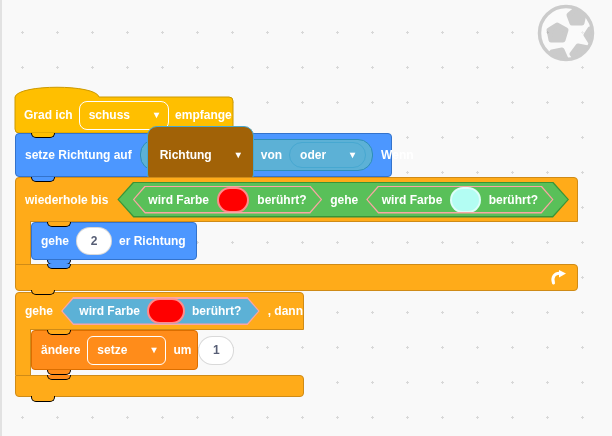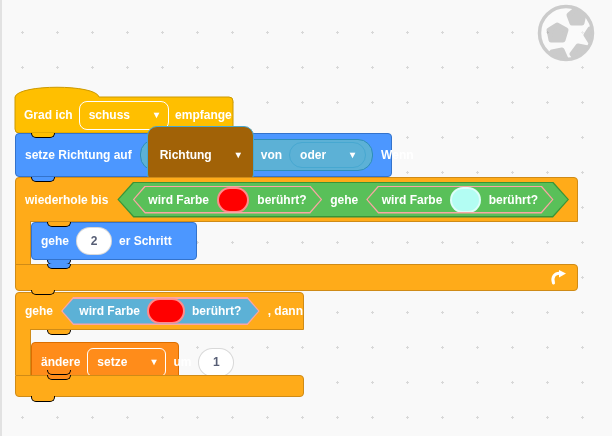--- a/index.html
+++ b/index.html
@@ -118,21 +118,21 @@
   </span>
 </div>
 
 <div class="abs notch motion" style="left:31px;top:177px;"></div>
 
 <div class="abs" style="left:15px;top:221px;width:16px;height:44px;background:#FFAB19;border-left:1px solid #CF8B17;border-right:1px solid #CF8B17;"></div>
 
 <div class="abs blk motion row" style="left:31px;top:222px;width:166px;height:38px;padding-left:9px;gap:7px;">
   <span>gehe</span>
   <span class="oval-input">2</span>
-  <span>er Schritt</span>
+  <span>er Richtung</span>
 </div>
 
 <div class="abs notch control" style="left:47px;top:222px;"></div>
 <div class="abs notch motion" style="left:47px;top:260px;"></div>
 
 <div class="abs blk control row" style="left:15px;top:264px;width:563px;height:27px;border-radius:0 4px 4px 4px;justify-content:flex-end;padding-right:10px;">
   <svg width="17" height="15" viewBox="0 0 17 15">
     <path d="M3.5,13 C1.5,7 5,2.8 10,3.2" stroke="#fff" stroke-width="3" fill="none" stroke-linecap="round"></path>
     <polygon points="9,0 16,3.5 9,7.5" fill="#fff"></polygon>
   </svg>
@@ -148,21 +148,21 @@
       <span>wird Farbe</span>
       <span class="swatch" style="background: rgb(255, 0, 0);"></span>
       <span>berührt?</span>
     </span>
   </span>
   <span>, dann</span>
 </div>
 
 <div class="abs" style="left:15px;top:329px;width:16px;height:46px;background:#FFAB19;border-left:1px solid #CF8B17;border-right:1px solid #CF8B17;"></div>
 
-<div class="abs blk variables row" style="left:31px;top:330px;width:148px;height:40px;padding-left:9px;gap:7px;margin-top:12px;">
+<div class="abs blk variables row" style="left:31px;top:330px;width:167px;height:40px;padding-left:9px;gap:7px;">
   <span>ändere</span>
   <span class="dd variables" style="height:27px;border-radius:6px;">
     <span>setze</span>
     <span class="arr">▾</span>
   </span>
   <span>um</span>
   <span class="oval-input" style="height:27px;">1</span>
 </div>
 
 <div class="abs notch control" style="left:47px;top:330px;"></div>

